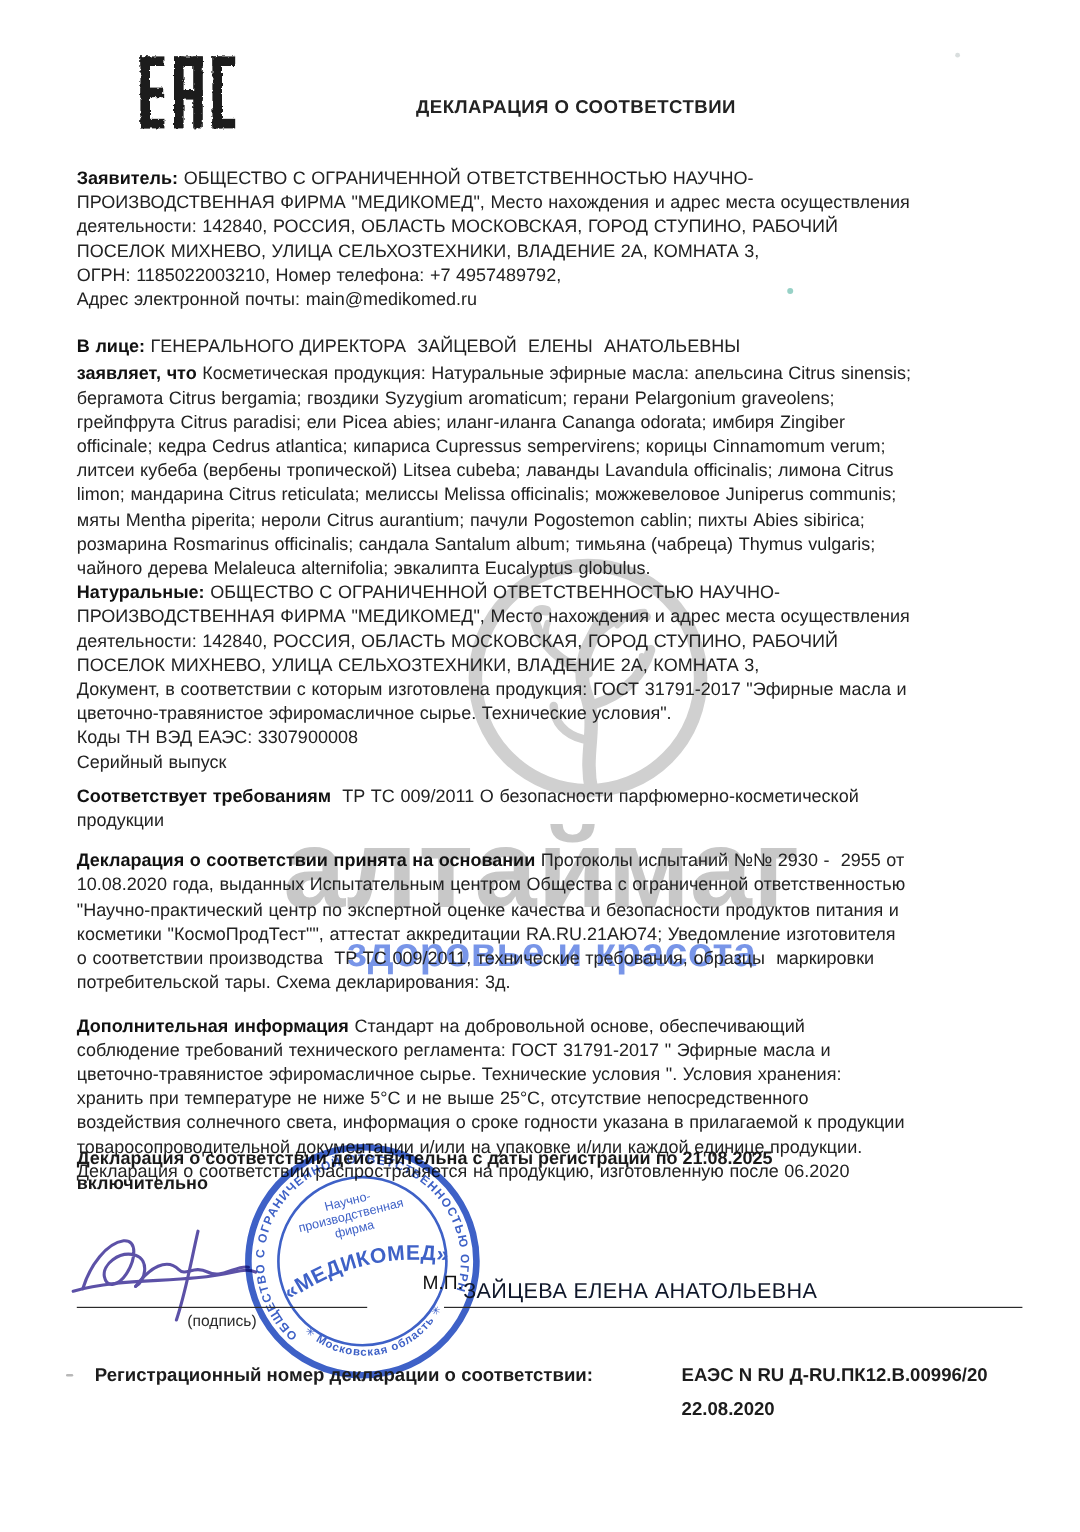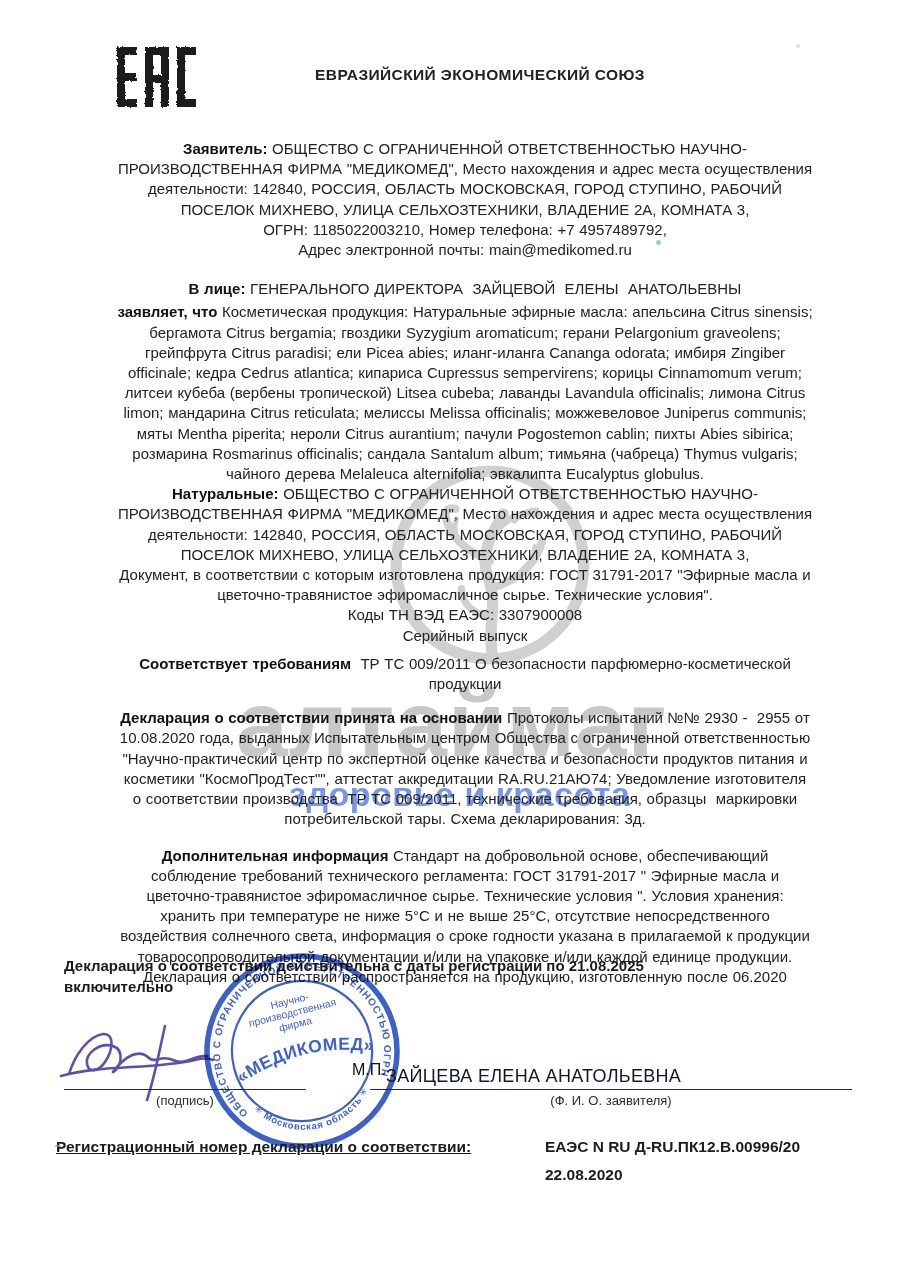--- a/index.html
+++ b/index.html
@@ -11,40 +11,40 @@
   }
   
   .eac-logo{position:absolute;left:113px;top:45px;width:84px;height:64px;}
   .hdr{position:absolute;left:130px;top:66px;width:700px;text-align:center;}
   .hdr .h1{font-size:15.5px;font-weight:bold;letter-spacing:.4px;color:#222;}
   .hdr .h2{font-size:15.5px;font-weight:bold;letter-spacing:.4px;color:#222;margin-top:15px;}
   
   .body-col{position:absolute;left:64px;top:139px;width:802px;}
   .para{
     margin:0;font-size:15px;line-height:20.2px;color:#222;
-    white-space:pre-wrap;word-spacing:.5px;text-align:center;
+    white-space:pre-wrap;word-spacing:.5px;
   }
   .para b{color:#111;}
   .mt9{margin-top:19px;}  .mt3{margin-top:3px;}
   .mt8{margin-top:8px;}  .mt2{margin-top:14px;} .mt6{margin-top:16px;}
   
   .validity{position:absolute;left:64px;top:956px;width:802px;
     font-size:15px;line-height:20.5px;font-weight:bold;color:#1a1a1a;white-space:pre-wrap;}
   .sig-line{position:absolute;border-top:1.6px solid #2a2a2a;height:0;}
   .sig-line.left{left:64px;top:1089px;width:242px;}
   .sig-line.right{left:370px;top:1089px;width:482px;}
   .sig-caption{position:absolute;font-size:13px;color:#2a2a2a;text-align:center;}
   .cap-left{left:64px;top:1093px;width:242px;}
   .cap-right{left:370px;top:1093px;width:482px;}
   .fio-name{position:absolute;left:386px;top:1066px;font-size:18px;color:#0f172a;letter-spacing:.3px;}
   .mp-label{position:absolute;left:352px;top:1061px;font-size:16px;font-weight:normal;color:#111;}
   .signature-svg{position:absolute;left:55px;top:1010px;width:255px;height:92px;}
   .stamp-svg{position:absolute;left:202px;top:951px;width:200px;height:200px;
     mix-blend-mode:multiply;opacity:.92;transform:rotate(-14deg);}
-  .footer-row{position:absolute;left:56px;width:802px;font-size:15.5px;font-weight:bold;color:#1c1c1c;text-decoration:underline;}
+  .footer-row{position:absolute;left:79px;width:802px;font-size:15.5px;font-weight:bold;color:#1c1c1c;}
   .footer-row .val{position:absolute;left:489px;top:0;font-weight:bold;}
   .fr1{top:1138px;} .fr2{top:1166px;}
   
   .wm-tree{position:absolute;left:388px;top:463px;width:204px;height:204px;
     opacity:.48;mix-blend-mode:multiply;}
   .wm-brand{position:absolute;left:236px;top:678px;font-size:93px;font-weight:bold;
     color:#9b9b9b;opacity:.55;letter-spacing:1px;mix-blend-mode:multiply;line-height:1;}
   .wm-tagline{position:absolute;left:289px;top:777px;font-size:34px;font-weight:bold;
     color:#1d4ed8;opacity:.6;letter-spacing:.5px;mix-blend-mode:multiply;line-height:1;}
   
@@ -89,21 +89,21 @@
       <rect x="48" y="2" width="8" height="60"></rect>
       <rect x="32" y="2" width="24" height="8"></rect>
       <rect x="32" y="30" width="24" height="8"></rect>
       <rect x="64" y="2" width="8" height="60"></rect>
       <rect x="64" y="2" width="19" height="8"></rect>
       <rect x="64" y="54" width="19" height="8"></rect>
     </g>
   </svg>
 
   <div class="hdr">
-    <div class="h1">ЕВРАЗИЙСКИЙ ЭКОНОМИЧЕСКИЙ СОЮЗ</div>
+    <div class="h2">ДЕКЛАРАЦИЯ О СООТВЕТСТВИИ</div>
   </div>
 
   <div class="body-col">
     <p class="para"><b>Заявитель:</b><span> ОБЩЕСТВО С ОГРАНИЧЕННОЙ ОТВЕТСТВЕННОСТЬЮ НАУЧНО-
 ПРОИЗВОДСТВЕННАЯ ФИРМА "МЕДИКОМЕД", Место нахождения и адрес места осуществления
 деятельности: 142840, РОССИЯ, ОБЛАСТЬ МОСКОВСКАЯ, ГОРОД СТУПИНО, РАБОЧИЙ
 ПОСЕЛОК МИХНЕВО, УЛИЦА СЕЛЬХОЗТЕХНИКИ, ВЛАДЕНИЕ 2А, КОМНАТА 3,
 ОГРН: 1185022003210, Номер телефона: +7 4957489792,
 Адрес электронной почты: main@medikomed.ru</span></p>
     <p class="para mt9"><b>В лице:</b><span> ГЕНЕРАЛЬНОГО ДИРЕКТОРА  ЗАЙЦЕВОЙ  ЕЛЕНЫ  АНАТОЛЬЕВНЫ</span></p>
@@ -177,21 +177,20 @@
         <textPath href="#nameArc" startOffset="8">«МЕДИКОМЕД»</textPath>
       </text>
     </g>
   </svg>
 
   <div class="mp-label">М.П.</div>
   <div class="sig-line left"></div>
   <div class="sig-line right"></div>
   <div class="fio-name">ЗАЙЦЕВА ЕЛЕНА АНАТОЛЬЕВНА</div>
   <div class="sig-caption cap-left">(подпись)</div>
-  <div class="sig-caption cap-right">(Ф. И. О. заявителя)</div>
 
   <div class="footer-row fr1">
     <span>Регистрационный номер декларации о соответствии:</span>
     <span class="val">ЕАЭС N RU Д-RU.ПК12.В.00996/20</span>
   </div>
   <div class="footer-row fr2">
     <span class="val">22.08.2020</span>
   </div>
 
   <div class="speck speck1"></div>

